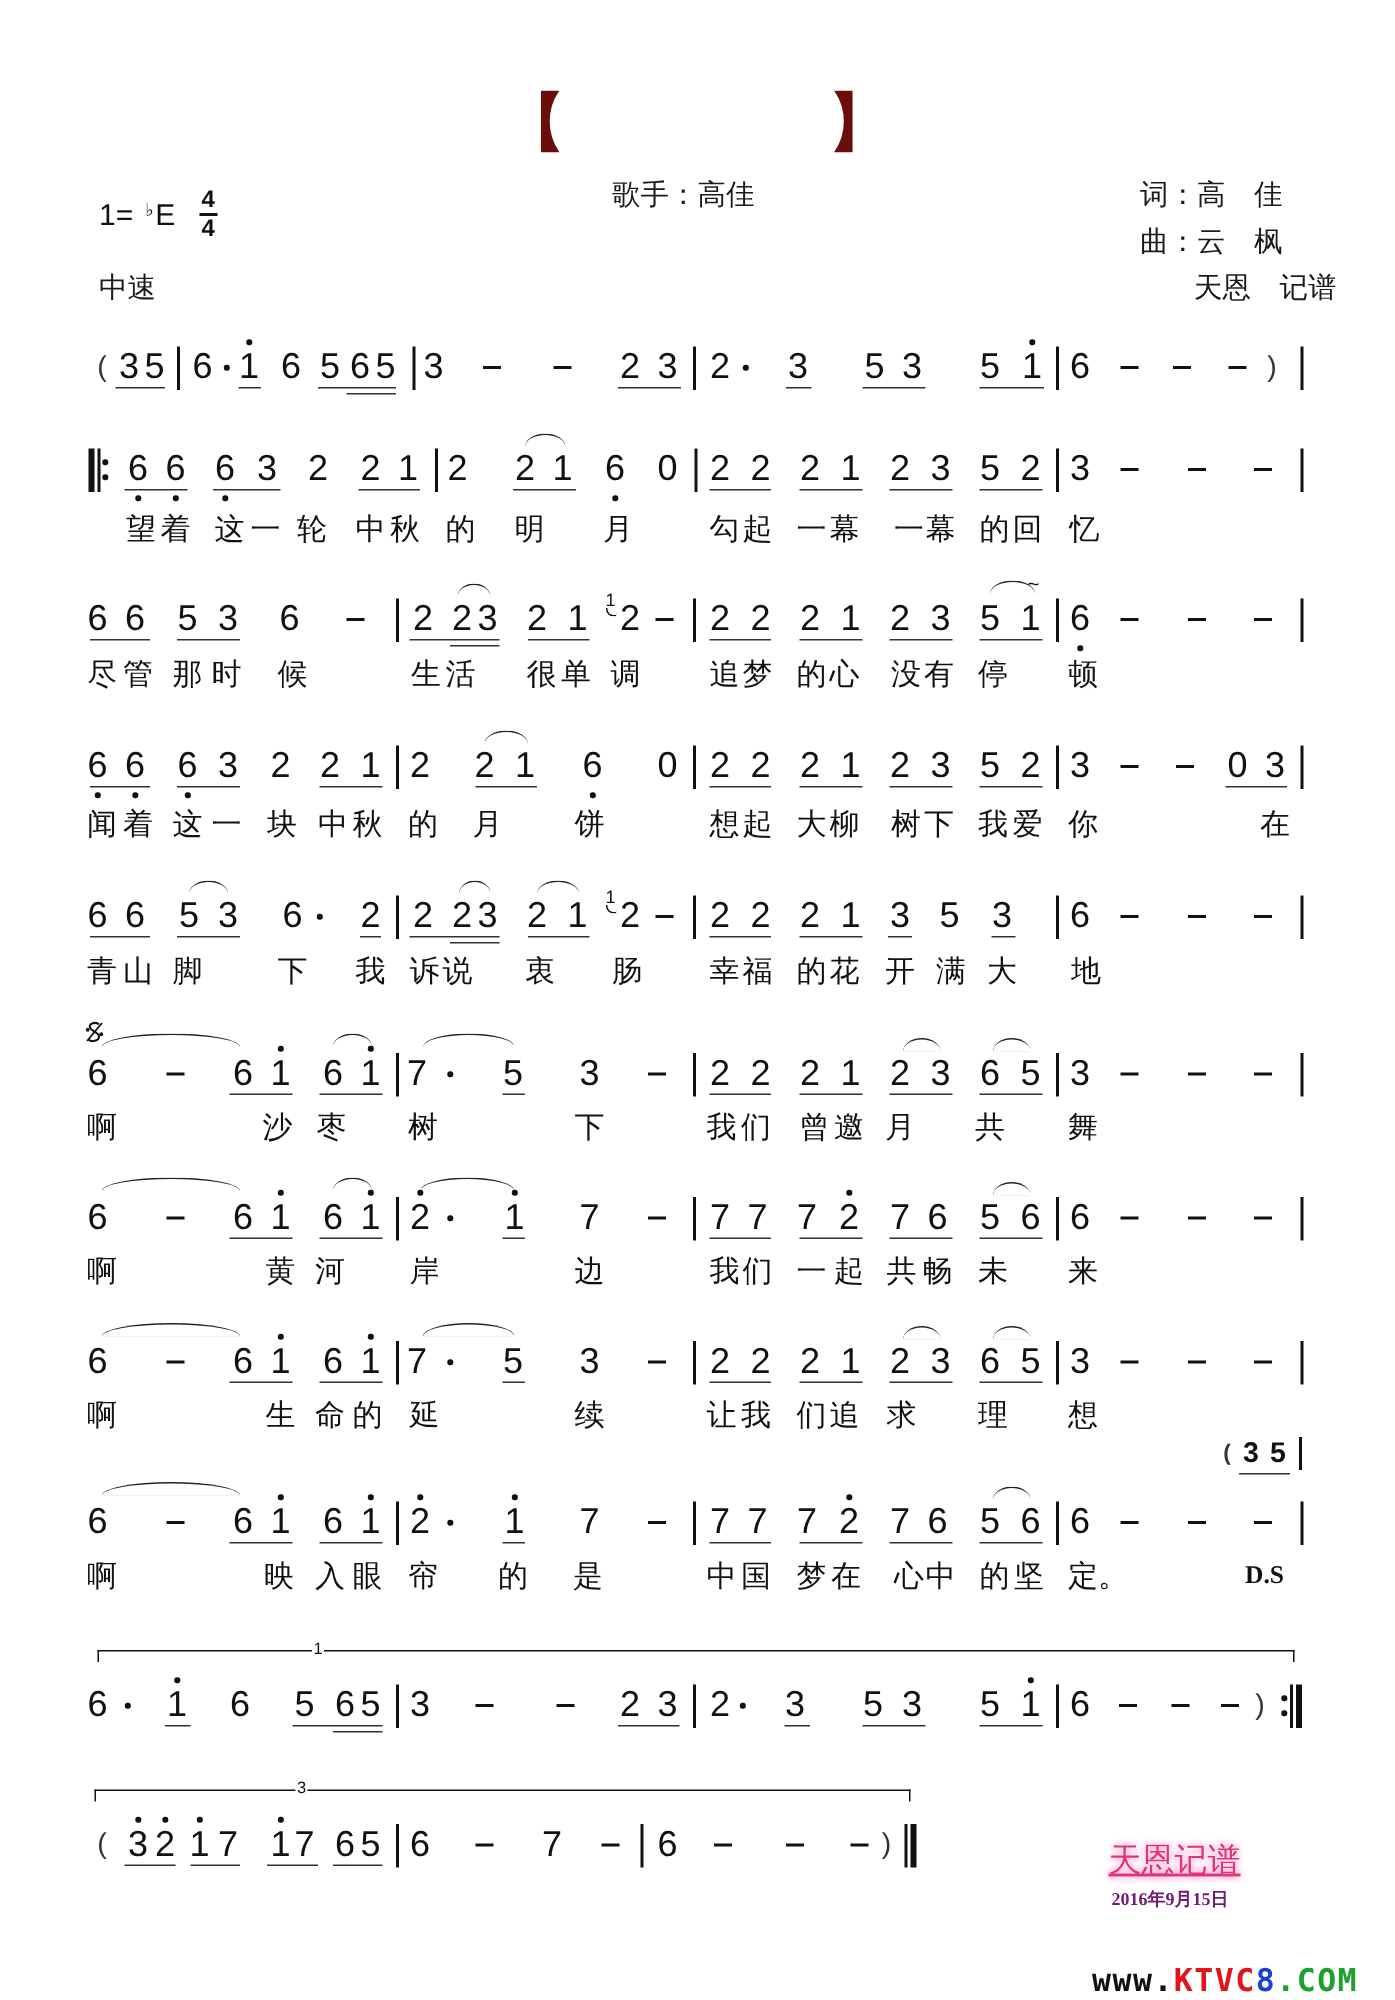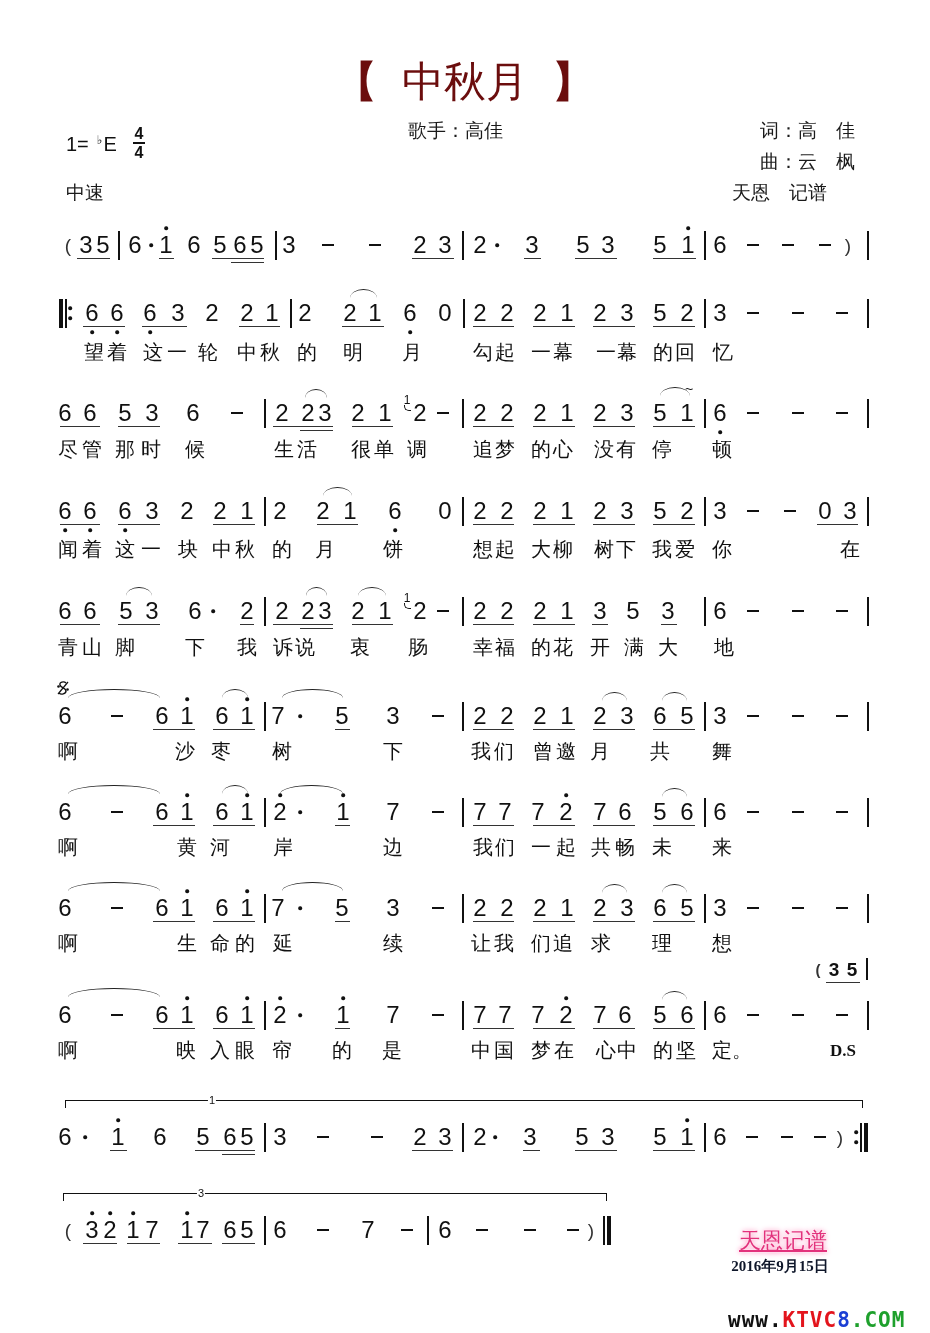--- a/index.html
+++ b/index.html
@@ -24,48 +24,47 @@
   .beam{position:absolute;height:1.4px;background:#333;}
   .slur{position:absolute;height:9px;border-top:1.4px solid #222;border-radius:50% 50% 0 0 / 100% 100% 0 0;box-sizing:border-box;}
   .grace{position:absolute;transform:translate(-50%,-50%);font-size:12px;line-height:1;}
   .gtie{position:absolute;width:6px;height:5px;border-left:1px solid #111;border-bottom:1px solid #111;border-radius:0 0 0 5px;}
   .turn{position:absolute;transform:translate(-50%,-50%);font-size:14px;line-height:1;}
   .ly{position:absolute;transform:translate(-50%,-50%);font-family:"DejaVu Sans",sans-serif;font-size:20px;line-height:1;color:#111;}
   .volta{position:absolute;border-top:1.5px solid #111;border-left:1.5px solid #111;border-right:1.5px solid #111;box-sizing:border-box;}
   .volta-label{position:absolute;transform:translate(-50%,-50%);font-size:11px;line-height:1;background:#fff;padding:0 1px;}
   .ds{font-family:"Liberation Serif",serif;font-weight:bold;font-size:17px;line-height:1;}
   .watermark{font-family:"DejaVu Serif",serif;font-size:22px;line-height:1;color:#e2327c;text-shadow:0 0 2px #ffffff,0 0 4px #ff9ec8,0 0 6px #ffb6d5;}
-  .date{font-family:"Liberation Serif",serif;font-weight:bold;font-size:15px;line-height:1;color:#0f172a;}
+  .date{font-family:"Liberation Serif",serif;font-weight:bold;font-size:12px;line-height:1;color:#701a75;}
   .site{font-family:"DejaVu Sans Mono",monospace;font-weight:bold;font-size:21px;line-height:1;letter-spacing:1px;}
 </style>
 </head>
 <body>
 
 <div id="page">
 
   <span class="abs ctr title-part bracket" style="left: 356px; top: 82px; color: rgb(107, 13, 13);">【</span>
-  <span class="abs ctr title-part" style="left: 465px; top: 82px; color: rgb(107, 13, 13);">中秋月</span>
   <span class="abs ctr title-part bracket" style="left: 573px; top: 82px; color: rgb(107, 13, 13);">】</span>
 
   <div class="abs" style="left:66px;top:128px;display:flex;align-items:center;">
     <span class="key">1=</span>
     <span class="flat" style="margin-left:8px;margin-top:-8px;">♭</span>
     <span class="key" style="margin-left:1px;">E</span>
     <span class="frac" style="margin-left:16px;margin-top:-2px;">
       <span>4</span>
       <span class="fl"></span>
       <span>4</span>
     </span>
   </div>
 
   <span class="abs meta" style="left:408px;top:119px;">歌手：高佳</span>
   <span class="abs meta" style="left:66px;top:181px;">中速</span>
   <span class="abs meta" style="left:760px;top:119px;">词：高　佳</span>
   <span class="abs meta" style="left:760px;top:150px;">曲：云　枫</span>
-  <span class="abs meta" style="left:732px;top:181px;">天恩　记谱</span>
+  <span class="abs meta" style="left:796px;top:181px;">天恩　记谱</span>
 
   <span class="abs" style="left:55px;top:680px;width:16px;height:16px;">
     <svg width="16" height="16" viewBox="0 0 16 16">
       <path d="M11 3 C9 1,4 2,5 5 C6 8,11 8,11 11 C11 14,6 15,4 13" fill="none" stroke="#111" stroke-width="1.4"></path>
       <line x1="3" y1="14" x2="13" y2="2" stroke="#111" stroke-width="1.2"></line>
       <circle cx="3.5" cy="6.5" r="1.3" fill="#111"></circle>
       <circle cx="12.5" cy="9.5" r="1.3" fill="#111"></circle>
     </svg>
   </span>
 

